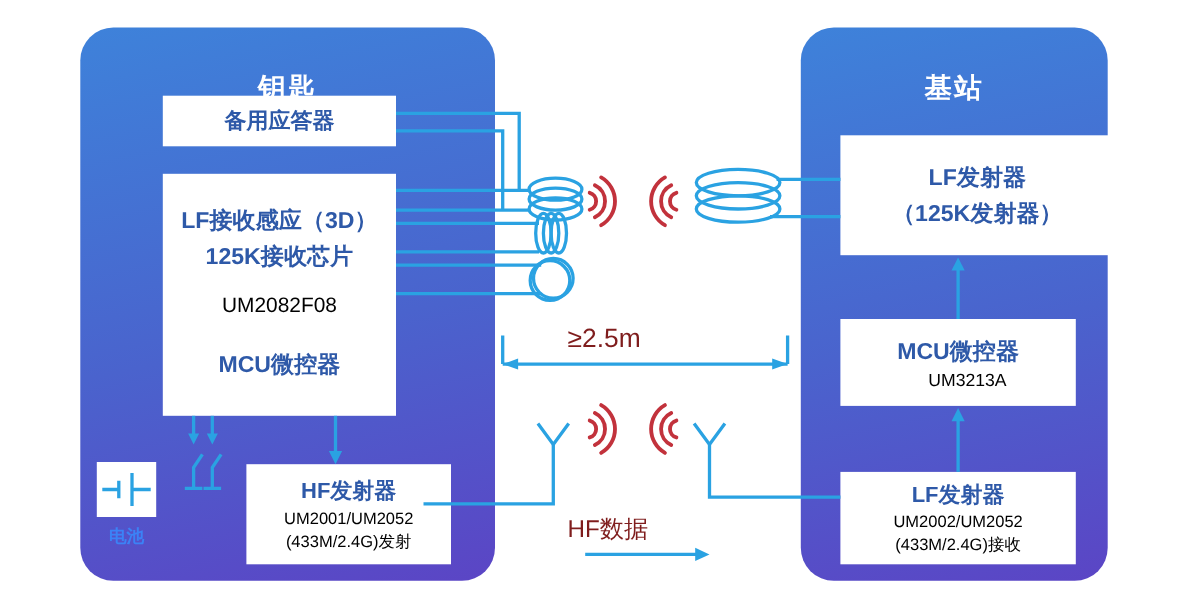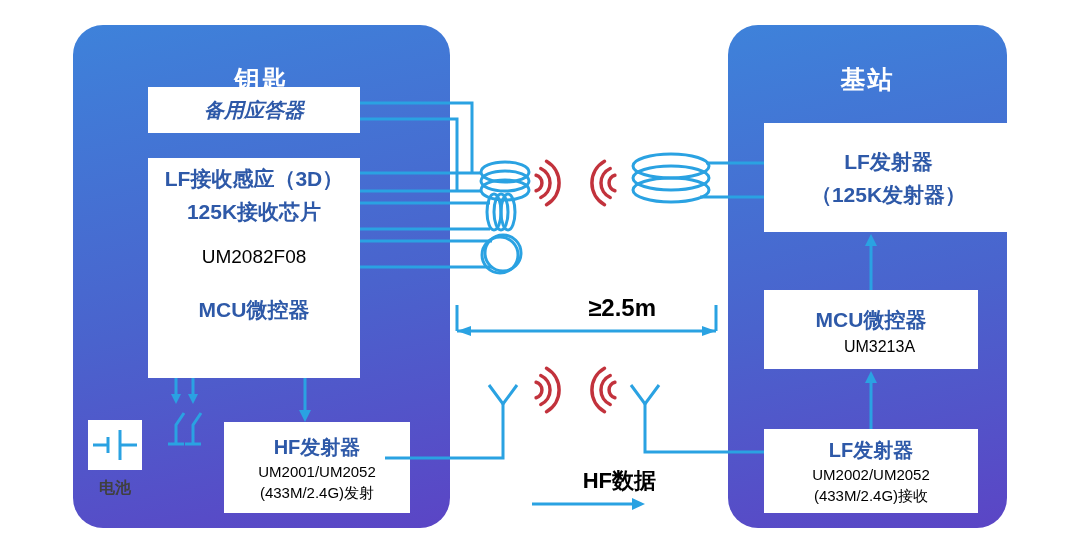--- a/index.html
+++ b/index.html
@@ -10,46 +10,46 @@
   .panel.left{left:73px;width:377px;}
   .panel.right{left:728px;width:279px;}
   .panel-title{position:absolute;top:38px;left:0;width:100%;text-align:center;
                color:#ffffff;font-size:25px;font-weight:bold;letter-spacing:2px;}
   .wbox{position:absolute;background:#ffffff;display:flex;flex-direction:column;
         align-items:center;justify-content:center;text-align:center;z-index:2;}
   .box-title{color:#2e59a8;font-weight:bold;font-size:20px;line-height:28px;}
   .box-title.big{font-size:21px;line-height:33px;}
   .chip-text{color:#000000;font-size:15px;line-height:21px;}
   .chip-text.big{font-size:19px;}
-  .mid-label{position:absolute;color:#000000;font-weight:bold;text-align:right;z-index:2;}
-  .battery-label{position:absolute;color:#404040;font-weight:bold;font-size:16px;
+  .mid-label{position:absolute;color:#7f1d1d;font-weight:normal;text-align:left;z-index:2;}
+  .battery-label{position:absolute;color:#3b82f6;font-weight:bold;font-size:16px;
                  text-align:center;z-index:2;}
   svg.overlay{position:absolute;left:0;top:0;z-index:3;pointer-events:none;}
   .wire{stroke:#2aa2e2;stroke-width:3;fill:none;}
   .wirehead{fill:#2aa2e2;stroke:none;}
   .rf{stroke:#c2323c;stroke-width:3.5;fill:none;stroke-linecap:round;}
 </style>
 </head>
 <body>
 
 <div class="canvas">
 
   <div class="panel left">
     <div class="panel-title">钥匙</div>
   </div>
 
   <div class="panel right">
     <div class="panel-title">基站</div>
   </div>
 
-  <div class="wbox" style="left:148px;top:87px;width:212px;height:46px;font-style:italic;">
+  <div class="wbox" style="left:148px;top:87px;width:212px;height:46px;">
     <div class="box-title">备用应答器</div>
   </div>
 
-  <div class="wbox" style="left:148px;top:158px;width:212px;height:220px;justify-content:flex-start;padding-top:4px;box-sizing:border-box;">
+  <div class="wbox" style="left:148px;top:158px;width:212px;height:220px;justify-content:flex-start;padding-top:26px;box-sizing:border-box;">
     <div class="box-title big">LF接收感应（3D）</div>
     <div class="box-title big">125K接收芯片</div>
     <div class="chip-text big" style="margin-top:18px;">UM2082F08</div>
     <div class="box-title big" style="margin-top:26px;">MCU微控器</div>
   </div>
 
   <div class="wbox" style="left:199px;top:422px;width:186px;height:91px;margin-left:25px;">
     <div class="box-title">HF发射器</div>
     <div class="chip-text">UM2001/UM2052</div>
     <div class="chip-text">(433M/2.4G)发射</div>

